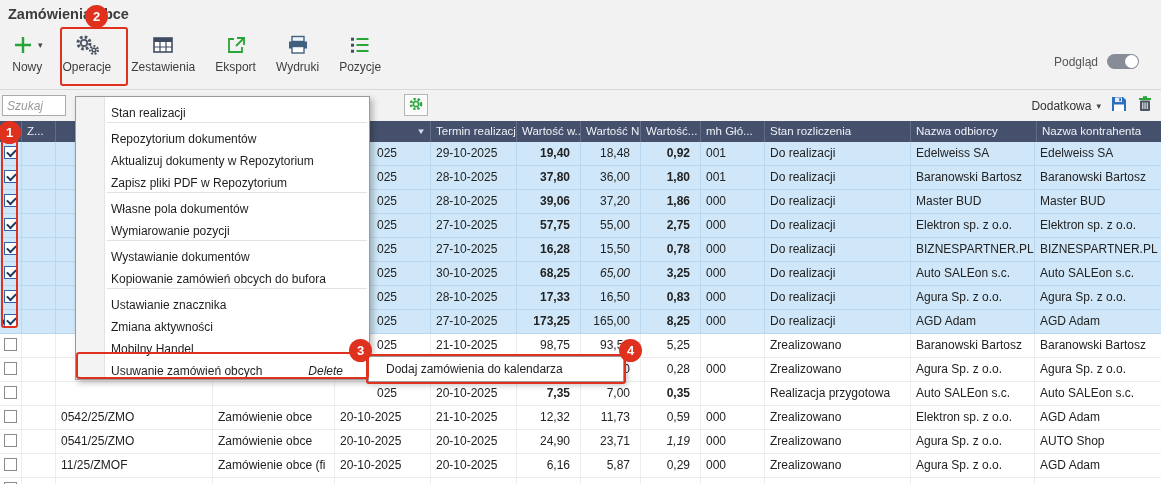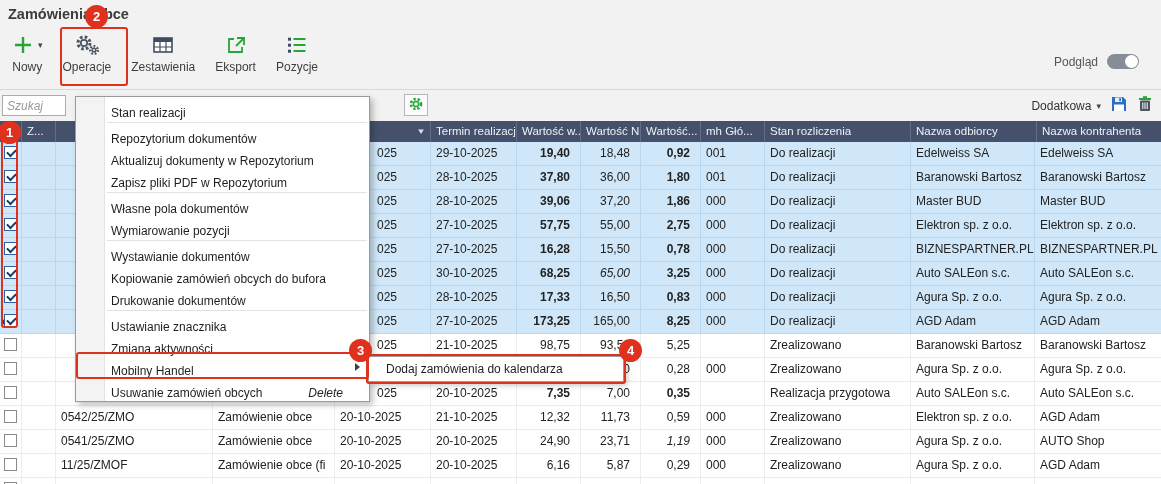--- a/index.html
+++ b/index.html
@@ -133,20 +133,30 @@
         </div>
         <div class="tbtn">
           <span class="ticon">
             <svg width="22" height="20" viewBox="0 0 22 20">
               <path d="M9 4H4v13h13v-5" fill="none" stroke="#27a536" stroke-width="1.8"></path>
               <path d="M12 3h7v7" fill="none" stroke="#27a536" stroke-width="1.8"></path>
               <path d="M19 3l-8 8" stroke="#27a536" stroke-width="1.8"></path>
             </svg>
           </span>
           <span class="tlabel">Eksport</span>
+        </div>
+        <div class="tbtn">
+          <span class="ticon">
+            <svg width="22" height="20" viewBox="0 0 22 20">
+              <rect x="5" y="1.5" width="12" height="5" fill="#eef4fa" stroke="#41617e" stroke-width="1.4"></rect>
+              <rect x="2" y="6.5" width="18" height="7" fill="#41617e"></rect>
+              <rect x="5" y="11.5" width="12" height="6.5" fill="#fff" stroke="#41617e" stroke-width="1.4"></rect>
+            </svg>
+          </span>
+          <span class="tlabel">Wydruki</span>
         </div>
         <div class="tbtn">
           <span class="ticon">
             <svg width="22" height="20" viewBox="0 0 22 20">
               <g stroke="#27a536" stroke-width="2">
                 <path d="M7.5 4h12M7.5 10h12M7.5 16h12"></path>
               </g>
               <g fill="#3f4d63">
                 <rect x="2" y="2.7" width="3" height="3"></rect>
                 <rect x="2" y="8.7" width="3" height="3"></rect>
@@ -529,23 +539,20 @@
       <div class="mi">
         <span>Wymiarowanie pozycji</span>
       </div>
       <div class="msep"></div>
       <div class="mi">
         <span>Wystawianie dokumentów</span>
       </div>
       <div class="mi">
         <span>Kopiowanie zamówień obcych do bufora</span>
       </div>
-      <div class="mi">
-        <span>Drukowanie dokumentów</span>
-      </div>
       <div class="msep"></div>
       <div class="mi">
         <span>Ustawianie znacznika</span>
       </div>
       <div class="mi">
         <span>Zmiana aktywności</span>
       </div>
       <div class="mi">
         <span>Mobilny Handel</span>
         <span class="subarrow"></span>

